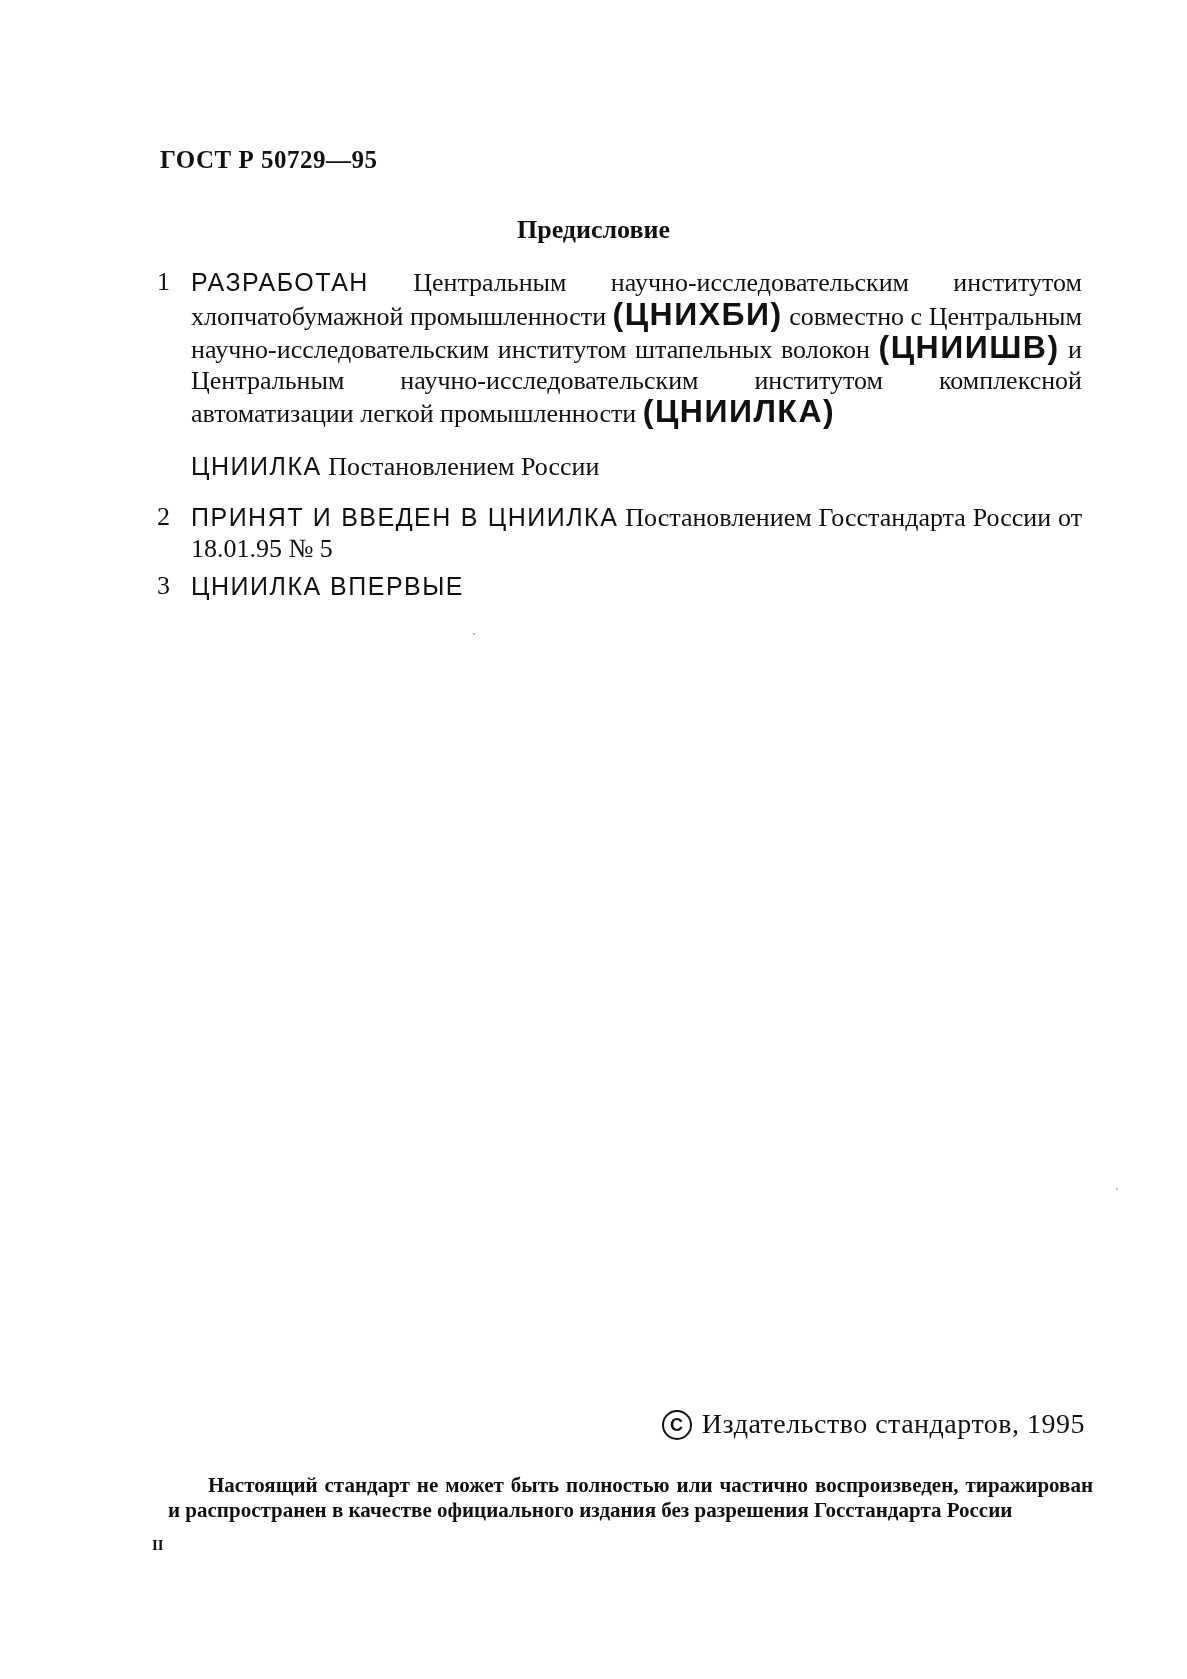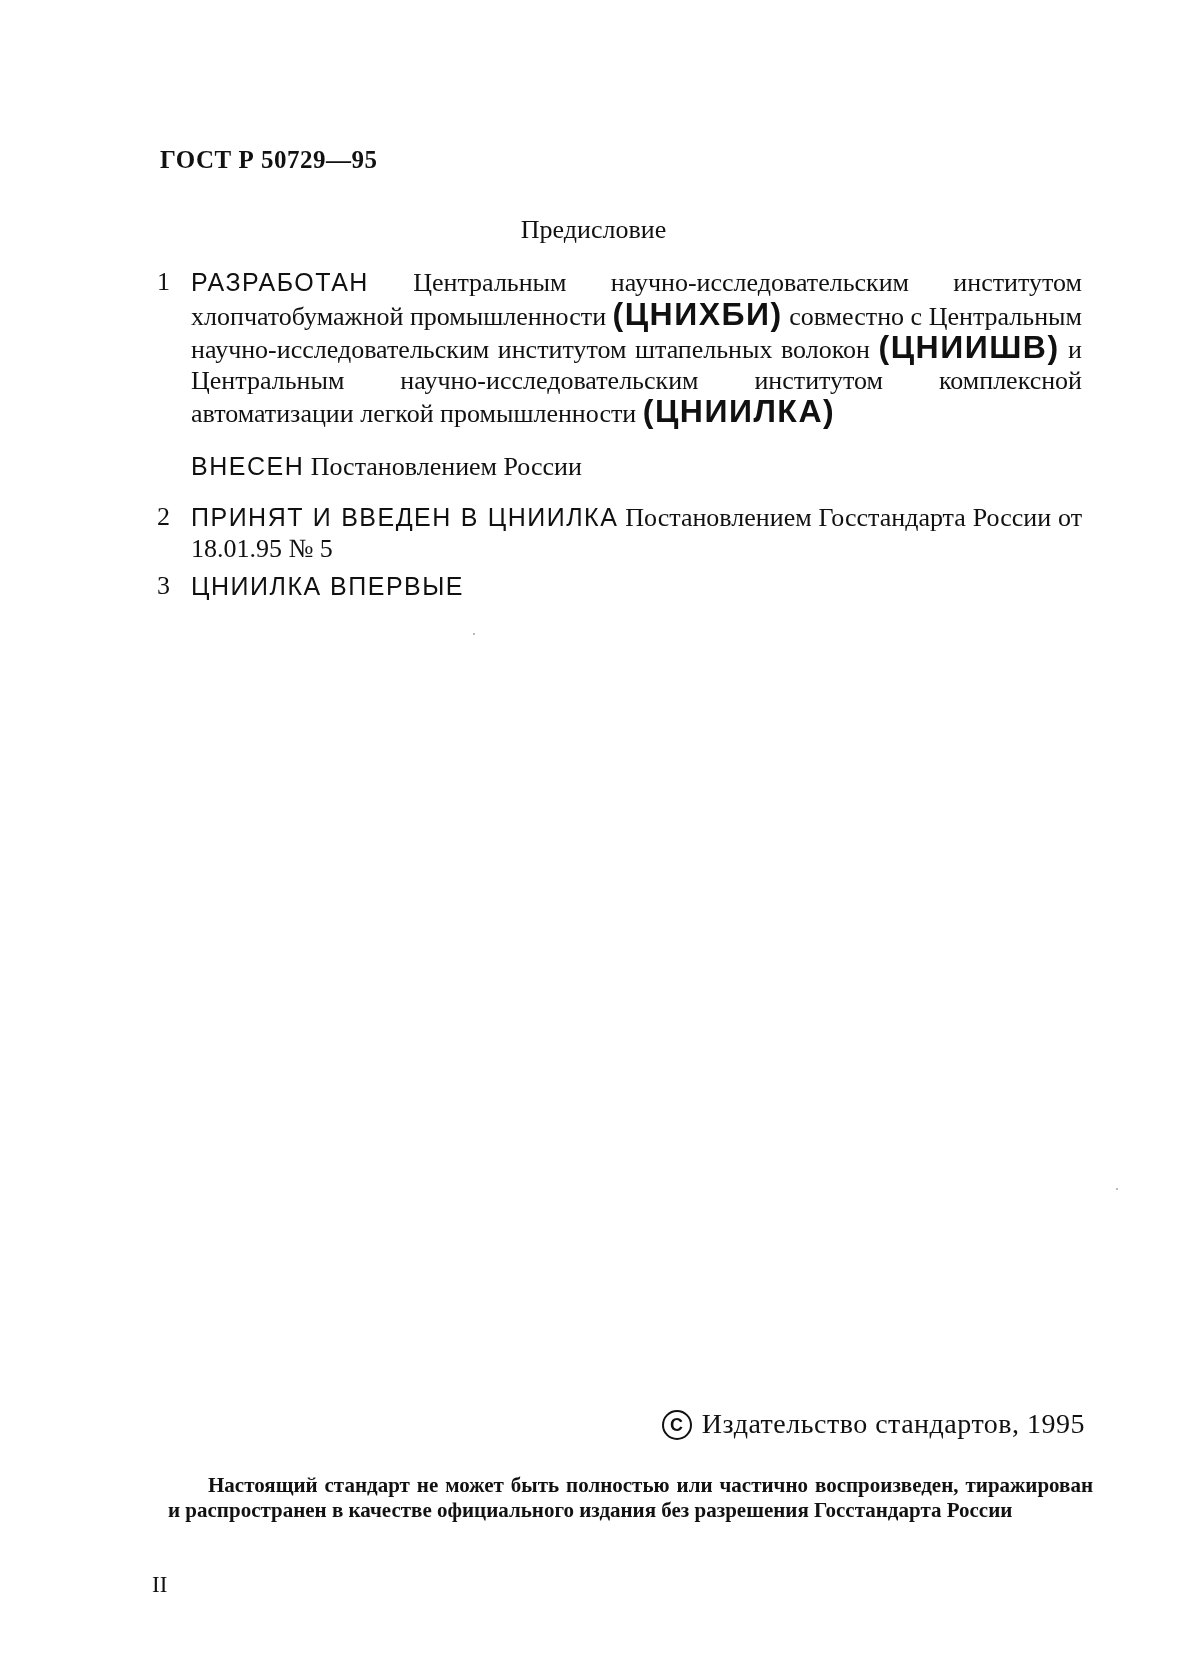--- a/index.html
+++ b/index.html
@@ -1,50 +1,50 @@
 <!DOCTYPE html>
 <html><head>
 <meta charset="utf-8">
 <style>
   html, body { margin:0; padding:0; background:#ffffff; }
   body { width:1187px; height:1679px; position:relative; overflow:hidden;
          font-family:"Liberation Serif", serif; color:#111111; }
   .header { position:absolute; left:160px; top:146px; font-size:25px; font-weight:bold; letter-spacing:0.5px; }
-  .title { position:absolute; left:0; width:1187px; top:215px; text-align:center; font-size:26px; font-weight:normal; }
+  .title { position:absolute; left:0; width:1187px; top:215px; text-align:center; font-size:26px; font-weight:bold; }
   .item { position:absolute; left:157px; width:925px; font-size:26px; line-height:30.5px; }
   .num { position:absolute; left:0; top:0; }
   .body-text { margin-left:34px; text-align:justify; text-align-last:left; }
   .caps { font-family:"Liberation Sans", sans-serif; font-weight:normal; letter-spacing:1.5px; font-size:25px; }
   .abbr { font-family:"Liberation Sans", sans-serif; font-weight:bold; letter-spacing:1.5px; font-size:32px; }
   .sub { position:absolute; left:191px; font-size:26px; }
   .copyright { position:absolute; right:102px; top:1408px; font-size:28px; letter-spacing:0.5px; }
   .copy-sym { display:inline-block; width:26px; height:26px; border:2px solid #111; border-radius:50%;
               font-family:"Liberation Sans", sans-serif; font-weight:bold; font-size:18px; line-height:26px;
               text-align:center; margin-right:10px; vertical-align:2px; }
   .notice { position:absolute; left:168px; width:925px; top:1473px; font-size:21px; line-height:25px;
             text-align:justify; text-indent:40px; font-weight:bold; }
-  .pageno { position:absolute; left:152px; top:1572px; font-size:23px; }
+  .pageno { position:absolute; left:152px; top:1537px; font-size:15px;font-weight:bold; }
   .speck { position:absolute; width:2px; height:2px; background:#bbb; }
 </style>
 </head>
 <body>
 
 <div class="header">ГОСТ Р 50729—95</div>
 
 <div class="title">Предисловие</div>
 
 <div class="item" style="top:267px;">
   <span class="num">1</span>
   <div class="body-text">
     <span class="caps">РАЗРАБОТАН</span><span> Центральным научно-исследовательским институтом хлопчатобумажной промышленности </span><span class="abbr">(ЦНИХБИ)</span><span> совместно с Центральным научно-исследовательским институтом штапельных волокон </span><span class="abbr">(ЦНИИШВ)</span><span> и Центральным научно-исследовательским институтом комплексной автоматизации легкой промышленности </span><span class="abbr">(ЦНИИЛКА)</span>
   </div>
 </div>
 
 <div class="sub" style="top:452px;">
-  <span class="caps">ВНЕСЕН</span><span> Постановлением России</span>
+  <span class="caps">ЦНИИЛКА</span><span> Постановлением России</span>
 </div>
 
 <div class="item" style="top:502px;">
   <span class="num">2</span>
   <div class="body-text">
     <span class="caps">ПРИНЯТ И ВВЕДЕН В ЦНИИЛКА</span><span> Постановлением Госстандарта России от 18.01.95 № 5</span>
   </div>
 </div>
 
 <div class="item" style="top:571px;">

